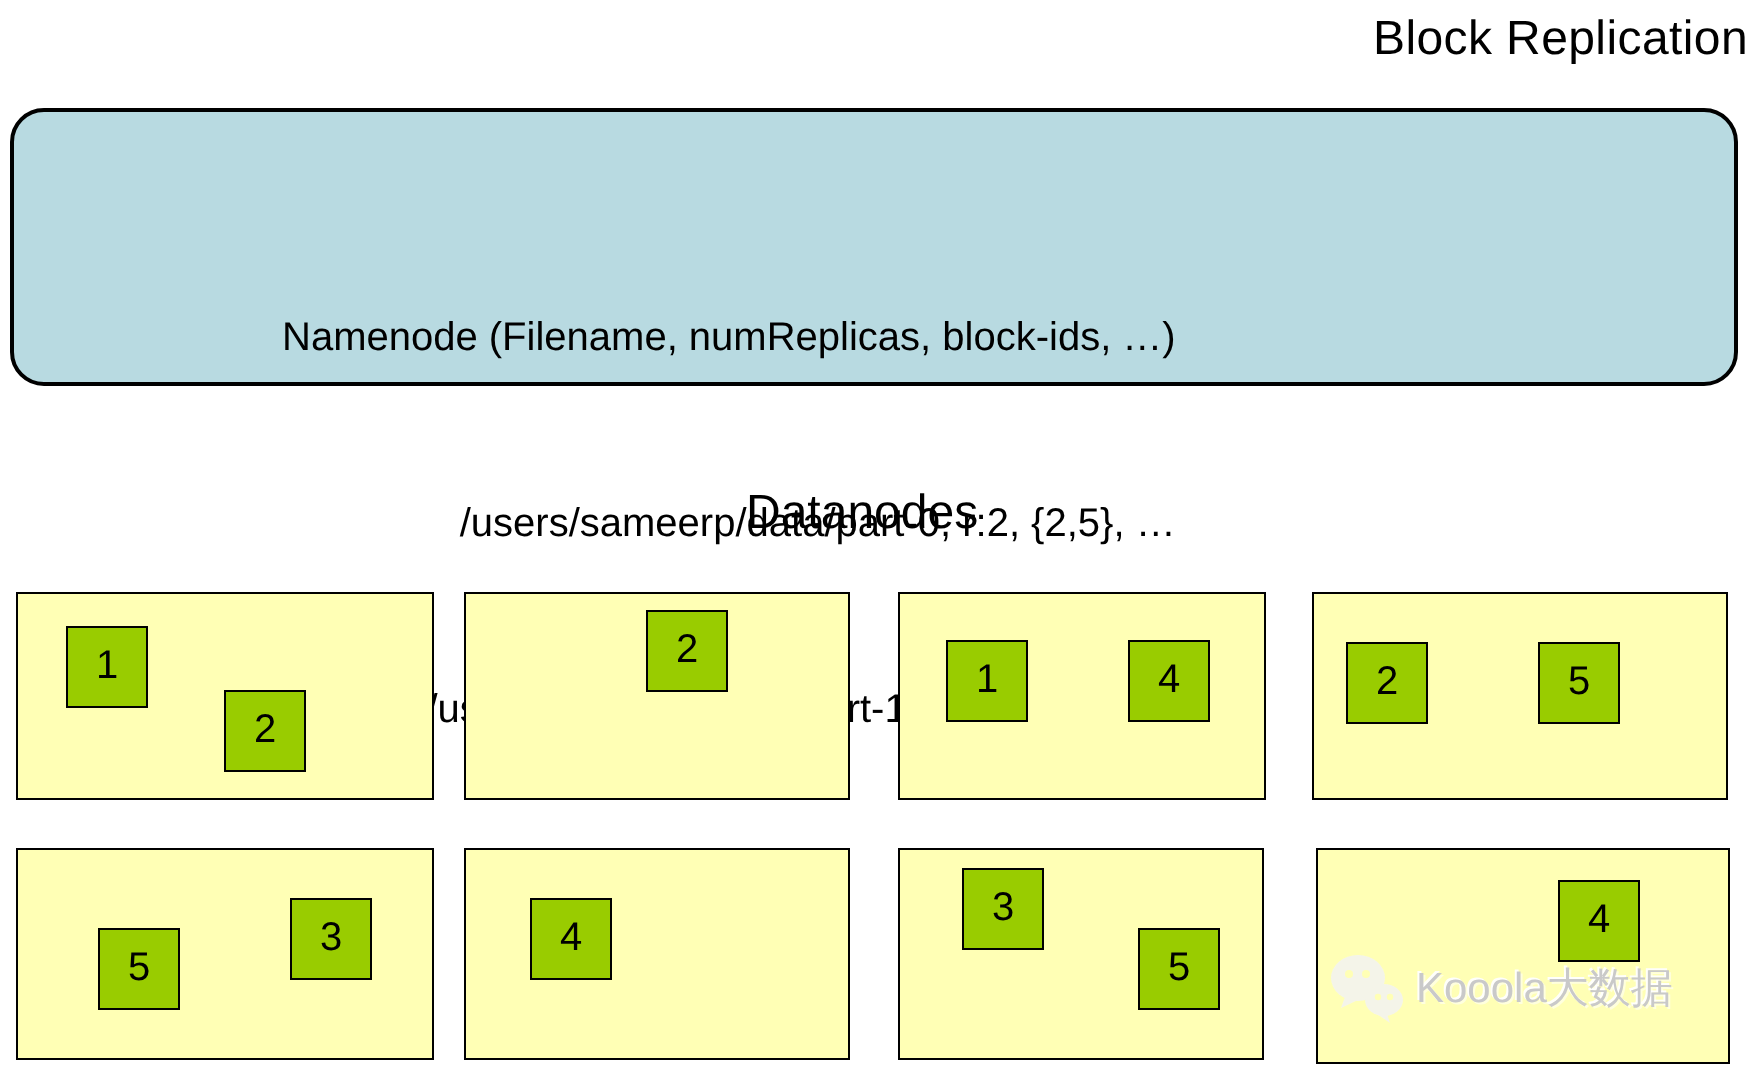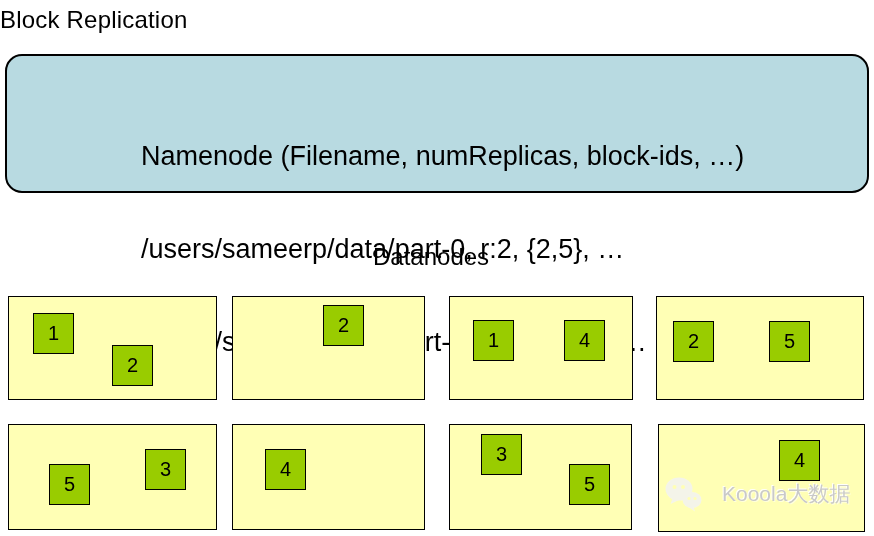--- a/index.html
+++ b/index.html
@@ -10,42 +10,43 @@
     background: #ffffff;
     font-family: "Liberation Sans", sans-serif;
     color: #000;
     overflow: hidden;
   }
   .title {
     position: absolute;
     top: 6px;
     left: 0;
     width: 100%;
-    text-align: left;
+    text-align: right;
     font-size: 24px;
     letter-spacing: 0.2px;
   }
   .namenode-box {
     position: absolute;
     left: 5px;
     top: 54px;
     width: 864px;
     height: 139px;
     background: #b8dae1;
     border: 2px solid #000;
     border-radius: 17px;
     box-sizing: border-box;
   }
   .namenode-text {
     position: absolute;
     left: 134px;
-    top: 23px;
-    font-size: 27px;
+    top: 36px;
+    font-size: 20px;
     line-height: 31px;
     white-space: pre;
+    text-align: right;
   }
   .datanodes-label {
     position: absolute;
     left: 373px;
     top: 243px;
     font-size: 24px;
   }
   .dn {
     position: absolute;
     background: #ffffb5;
@@ -63,21 +64,21 @@
     align-items: center;
     justify-content: center;
     font-size: 20px;
   }
   .watermark {
     position: absolute;
     left: 664px;
     top: 476px;
     display: flex;
     align-items: center;
-    gap: 20px;
+    gap: 6px;
   }
   .watermark-text {
     font-size: 21px;
     color: #c9c9c9;
     text-shadow: -1px -1px 0 rgba(255,255,255,0.95), 1px 1px 0 rgba(255,255,255,0.55);
     white-space: nowrap;
   }
   .wechat-icon svg { display: block; opacity: 0.92; }
 </style>
 </head>

